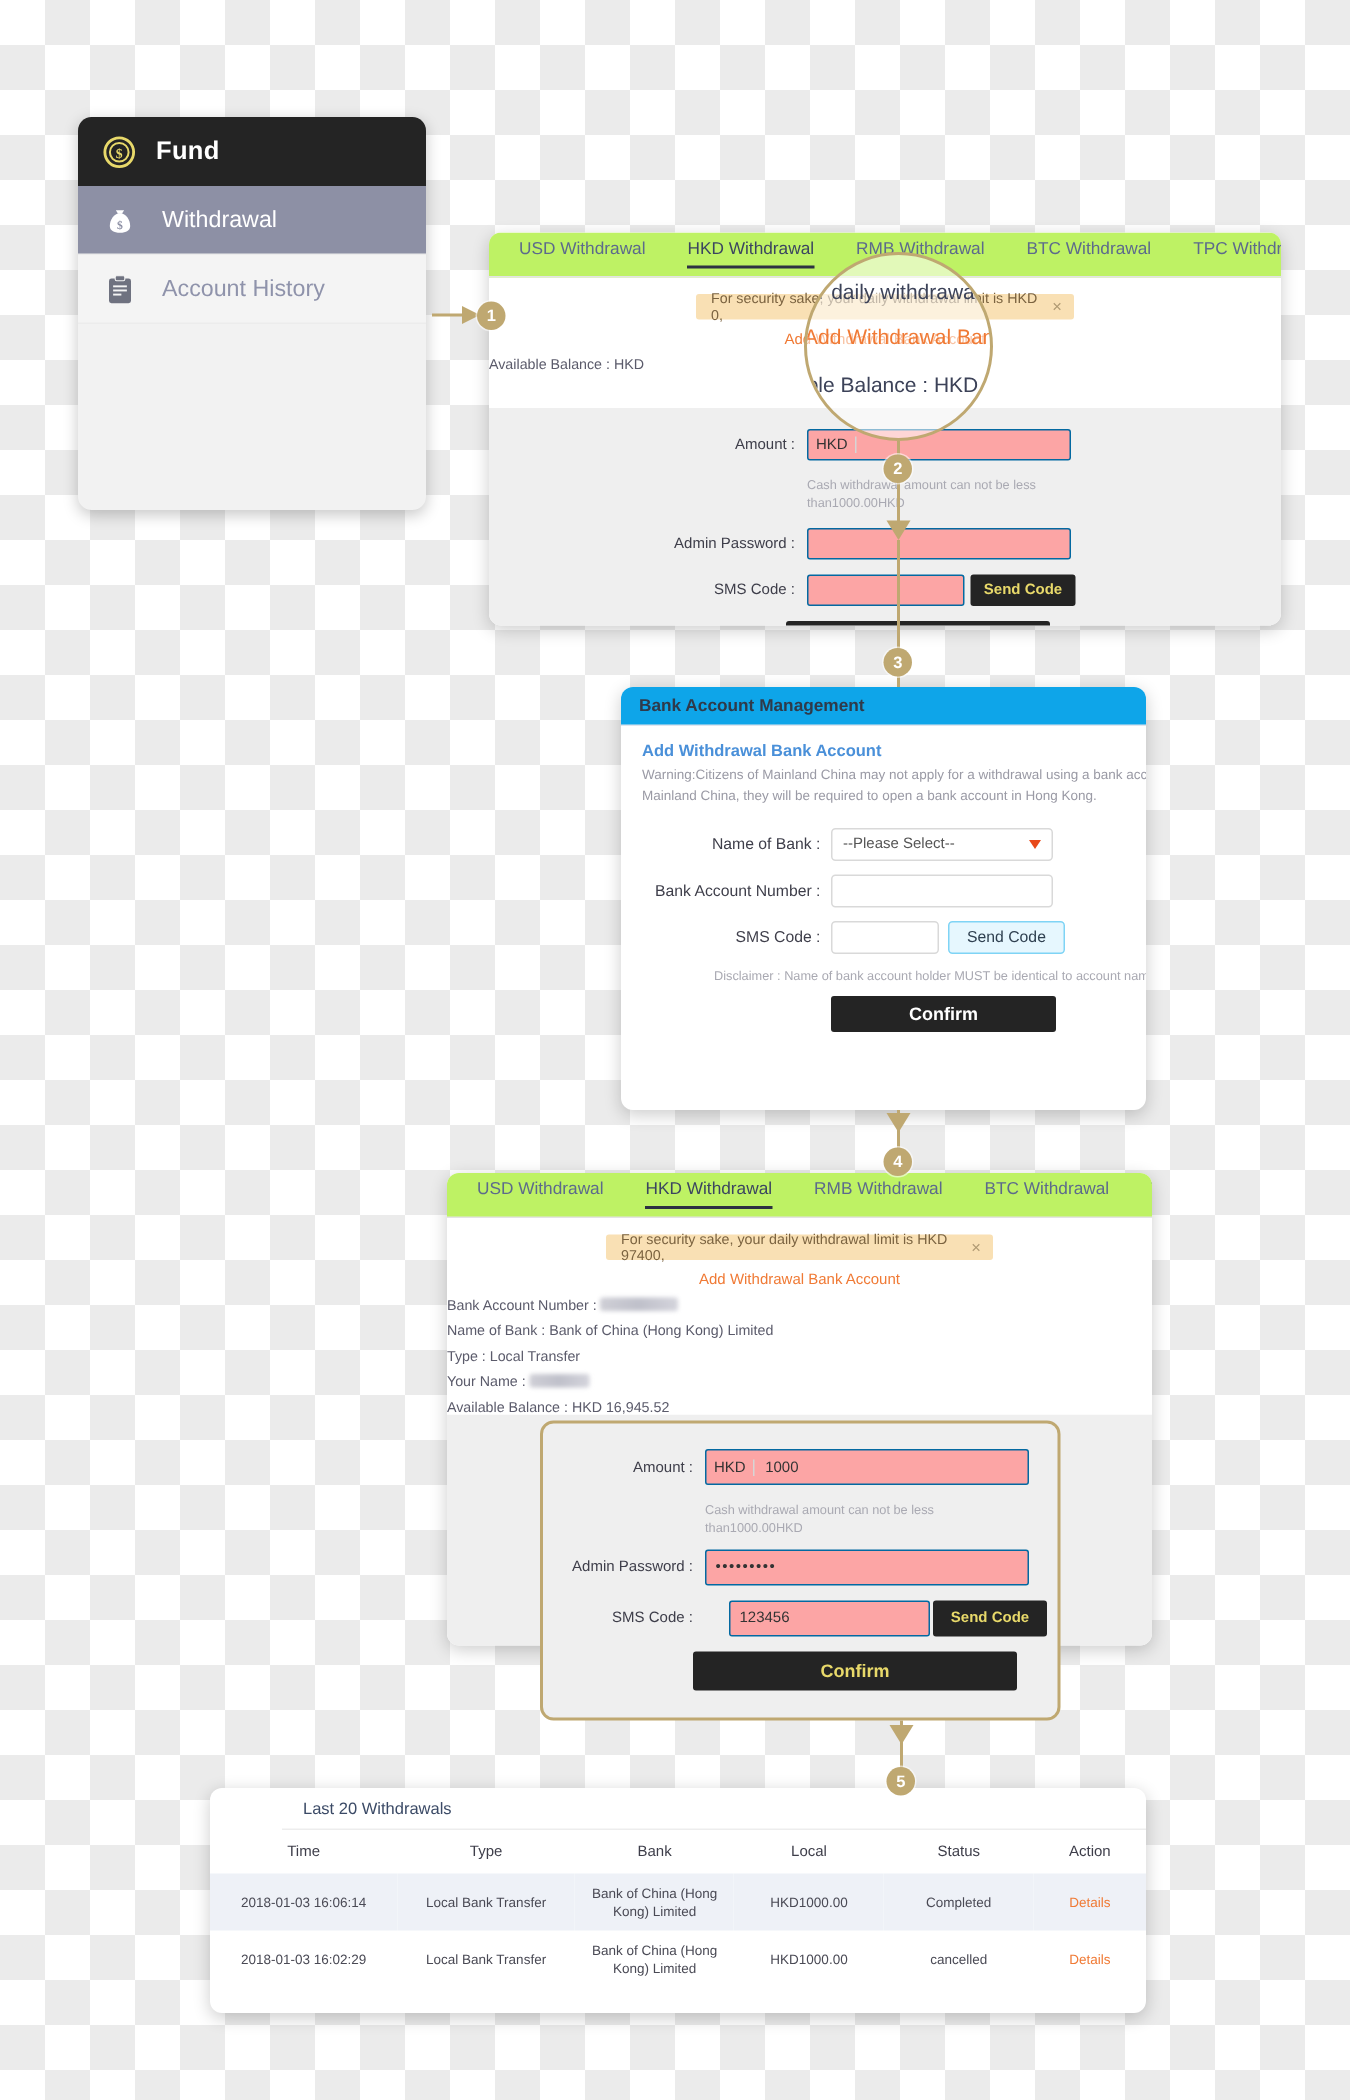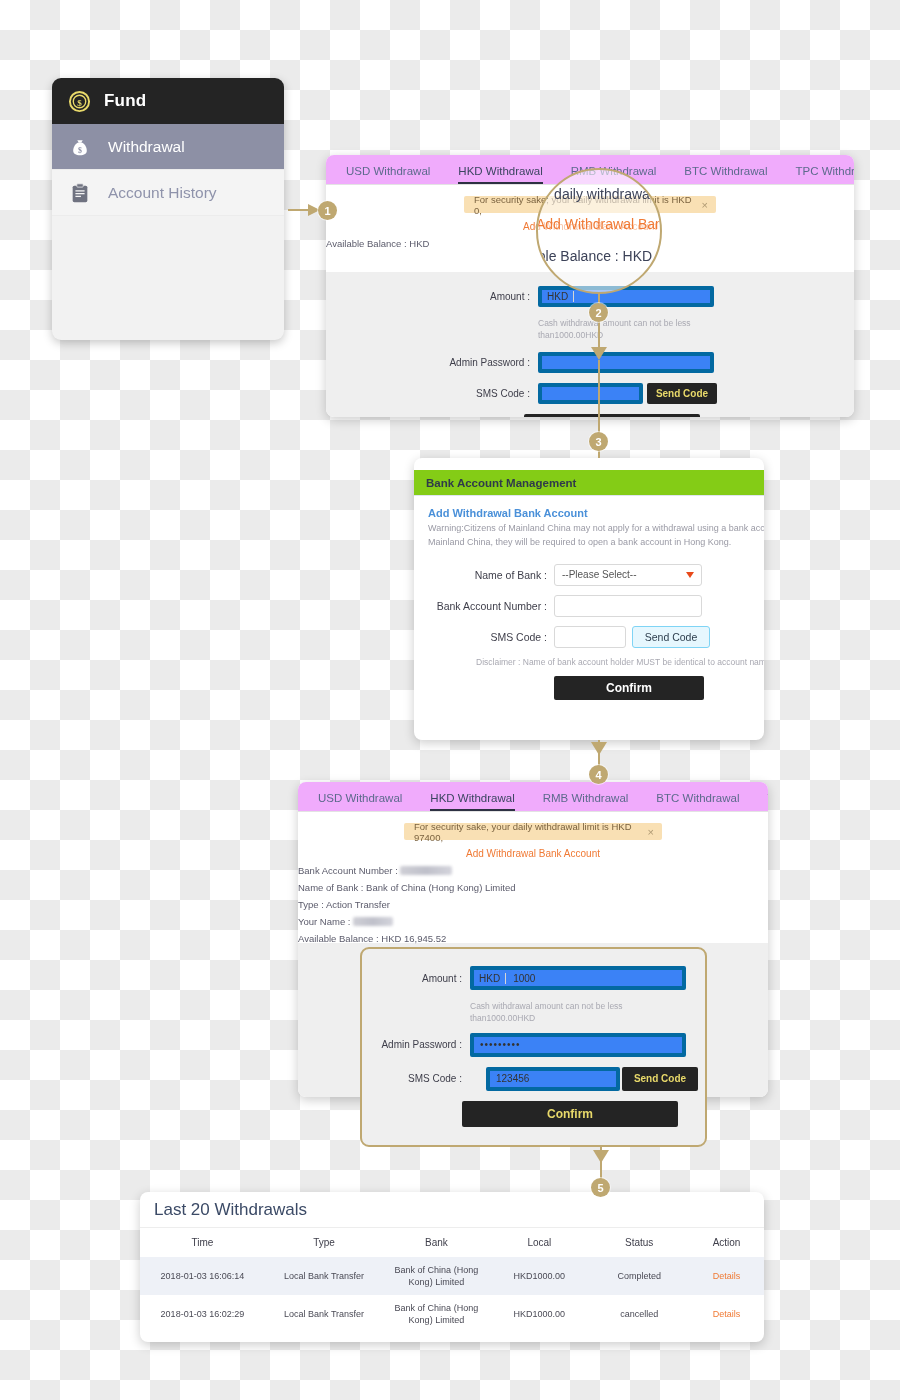--- a/index.html
+++ b/index.html
@@ -41,22 +41,22 @@
   .sb-item.active .sb-label { color: #ffffff; }
   .sb-rest { background: #f2f2f2; height: 78px; }
 
   
   .panel {
     position: absolute; background: #ffffff; border-radius: 8px;
     box-shadow: 0 3px 11px rgba(0,0,0,.20);
     overflow: hidden;
   }
   .tabbar {
-    height: 30px; display: flex; align-items: flex-end;
-    border-bottom: 1px solid #e3e3e3; background: #f0abfc; padding: 0 6px;
+    height: 30px; display: flex; align-items: center;
+    border-bottom: 1px solid #e3e3e3; background: #bef264; padding: 0 6px;
     white-space: nowrap;
   }
   .tab {
     font-size: 11.5px; color: #5c6a8c; padding: 0 0 5px 0; margin: 0 14px;
     border-bottom: 2.5px solid transparent;
   }
   .tab.sel { color: #3b4560; border-bottom-color: #2d3142; }
 
   .pbody { background: #fff; position: relative; }
   .notice {
@@ -71,21 +71,21 @@
   .info-line .redact {
     display: inline-block; width: 52px; height: 9px; vertical-align: -1px;
     background: linear-gradient(90deg,#cfcfd6,#bfc0ca,#d4d4dc);
     filter: blur(1.4px); border-radius: 2px;
   }
 
   .formzone { background: #efefef; padding: 16px 0 14px; }
   .frow { display: flex; align-items: center; margin-bottom: 10px; }
   .flabel { font-size: 10px; color: #3e3e4a; text-align: right; flex: 0 0 auto; }
   .fin {
-    height: 21px; background: #3b82f6; border: 4px solid #0369a1; border-radius: 2px;
+    height: 21px; background: #fca5a5; border: 1px solid #0369a1; border-radius: 2px;
     font-size: 10px; color: #333; display: flex; align-items: center; padding: 0 6px;
   }
   .prefix { border-right: 1px solid #d6d6d6; padding: 0 5px; font-size: 10px; color: #333; }
   .hint { font-size: 8.5px; color: #a9a9b2; line-height: 1.45; }
   .btn-dark {
     background: #242424; color: #e8d96a; font-size: 10px; font-weight: bold;
     display: flex; align-items: center; justify-content: center; border-radius: 2px;
   }
   .btn-confirm {
     background: #242424; color: #e8d96a; font-size: 12px; font-weight: bold;
@@ -104,22 +104,22 @@
     background: rgba(255,255,255,.55); z-index: 30;
   }
   .lens-inner { position: absolute; left: 0; top: 0; width: 300px; color: #3c4258; }
   .lens-l1 { position: absolute; left: -8px; top: 16px; font-size: 14px; white-space: nowrap; }
   .lens-l2 { position: absolute; left: -2px; top: 46px; font-size: 14px; color: #f07a35; white-space: nowrap; }
   .lens-l3 { position: absolute; left: -8px; top: 78px; font-size: 14px; white-space: nowrap; }
 
   
   #panel2 { left: 414px; top: 458px; width: 350px; height: 282px; }
   .p2head {
-    height: 26px; background: #84cc16; border-bottom: 1px solid #dfe5ee;
-    display: flex; align-items: center; padding-left: 12px; margin-top: 12px;
+    height: 26px; background: #0ea5e9; border-bottom: 1px solid #dfe5ee;
+    display: flex; align-items: center; padding-left: 12px;
   }
   .p2title { font-size: 11.5px; font-weight: bold; color: #2f3a4a; }
   .p2link { color: #4a90d9; font-size: 11px; font-weight: bold; margin: 11px 0 3px 14px; }
   .p2warn { font-size: 9px; color: #9a9aa5; line-height: 1.55; margin-left: 14px; width: 370px; }
   .p2row { display: flex; align-items: center; margin-bottom: 9px; }
   .p2label { width: 140px; text-align: right; font-size: 10.5px; color: #3e3e4a; padding-right: 7px; }
   .p2in { width: 148px; height: 22px; border: 1px solid #d9d9d9; border-radius: 3px; background: #fff;
           font-size: 10px; color: #555; display: flex; align-items: center; padding: 0 7px; }
   .p2sel { justify-content: space-between; }
   .caret { width: 0; height: 0; border-left: 4.5px solid transparent; border-right: 4.5px solid transparent;
@@ -138,21 +138,21 @@
   #panel3 .formzone { height: 165px; }
 
   
   .goldbox {
     position: absolute; left: 360px; top: 947px; width: 347px; height: 200px;
     border: 2px solid #bfa871; border-radius: 9px; background: #efefef; z-index: 20;
   }
 
   
   #panel4 { left: 140px; top: 1192px; width: 624px; height: 150px; }
-  .tbl-cap { font-size: 17px; color: #3b4a66; padding: 8px 0 7px 14px; border-bottom: 1px solid #ededed; }
+  .tbl-cap { font-size: 11px; color: #3b4a66; padding: 8px 0 7px 14px; border-bottom: 1px solid #ededed; margin-left: 48px; }
   table { width: 100%; border-collapse: collapse; }
   th { font-size: 10px; color: #3e3e4a; font-weight: normal; padding: 9px 0; }
   td { font-size: 9px; color: #4a4a55; text-align: center; padding: 7px 0; line-height: 1.35; }
   tr.alt td { background: #eef1f7; }
   td.details { color: #f07a35; }
 
   
   .conn { position: absolute; background: #bfa871; z-index: 5; }
   .badge {
     position: absolute; width: 19px; height: 19px; border-radius: 50%;
@@ -320,21 +320,21 @@
       <div class="notice" style="width:258px;">
         <span>For security sake, your daily withdrawal limit is HKD 97400,</span>
         <span class="x">×</span>
       </div>
       <div class="addlink">Add Withdrawal Bank Account</div>
       <div class="info-line">
         <span>Bank Account Number :</span>
         <span class="redact"></span>
       </div>
       <div class="info-line">Name of Bank : Bank of China (Hong Kong) Limited</div>
-      <div class="info-line">Type : Action Transfer</div>
+      <div class="info-line">Type : Local Transfer</div>
       <div class="info-line">
         <span>Your Name :</span>
         <span class="redact" style="width:40px;"></span>
       </div>
       <div class="info-line">Available Balance : HKD 16,945.52</div>
     </div>
     <div class="formzone"></div>
   </div>
 
   <div class="goldbox">

